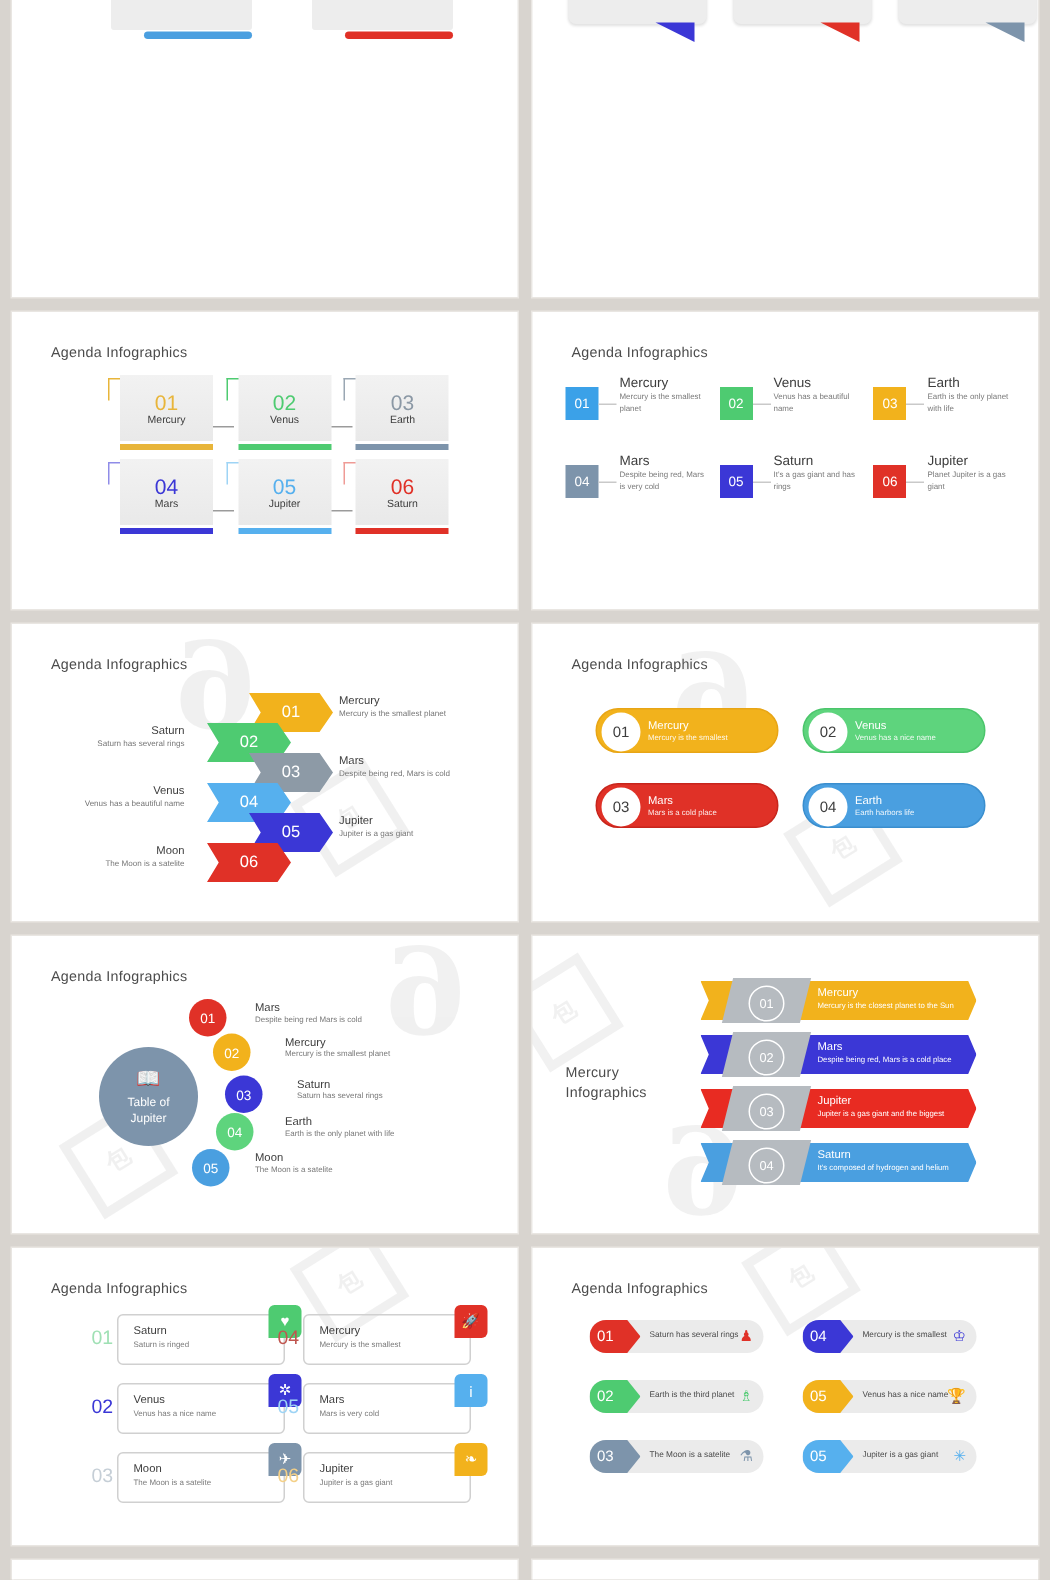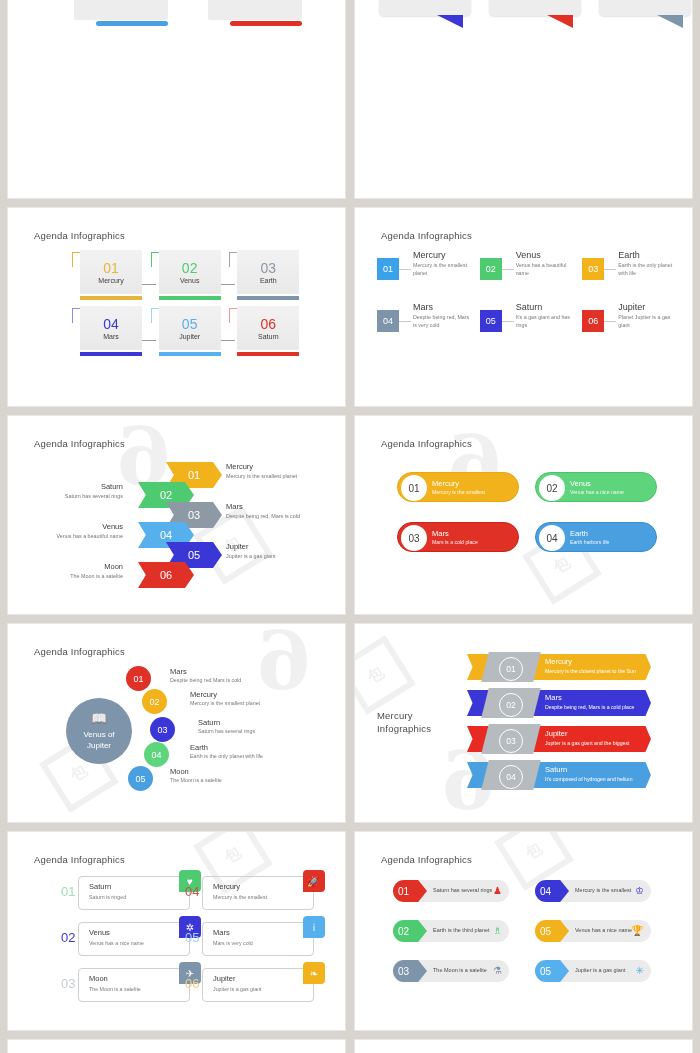--- a/index.html
+++ b/index.html
@@ -407,21 +407,21 @@
   </div>
 
   <div class="slide">
     <div class="slide-inner">
       <div class="title">Agenda Infographics</div>
       <div class="wm wm-6" style="left:248px;top:-10px;">6</div>
       <div class="wm wm-box" style="left:42px;top:120px;">包</div>
 
       <div class="toc">
         <div style="font-size:13px;margin-bottom:2px;">📖</div>
-        <div>Venus of</div>
+        <div>Table of</div>
         <div>Jupiter</div>
       </div>
 
       <div class="bub" style="left:118px;top:42px;width:25px;height:25px;background:#e03127">
           <span>01</span>
         </div>
       <div class="bubtx" style="left:162px;top:43px;">
         <div class="nm">Mars</div>
         <div class="ds">Despite being red Mars is cold</div>
       </div>

